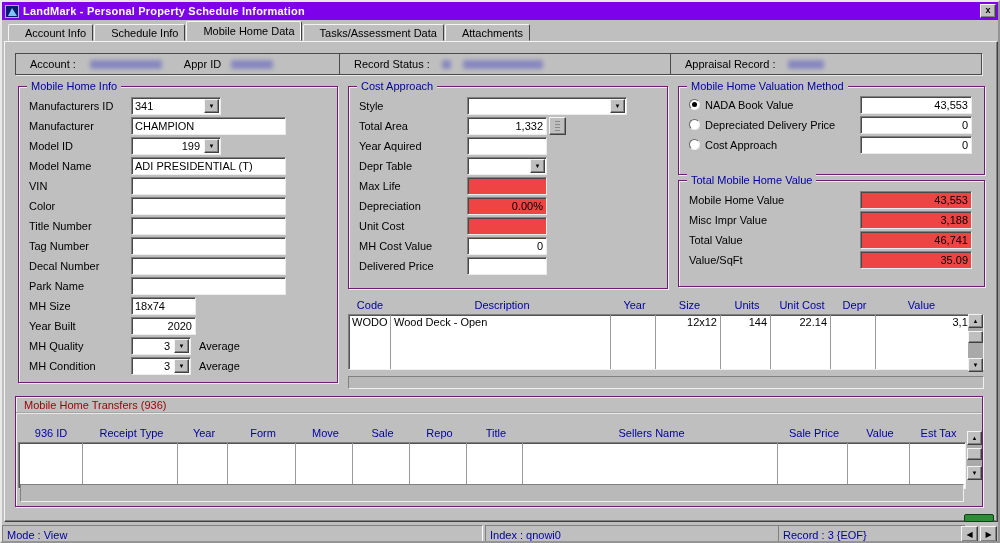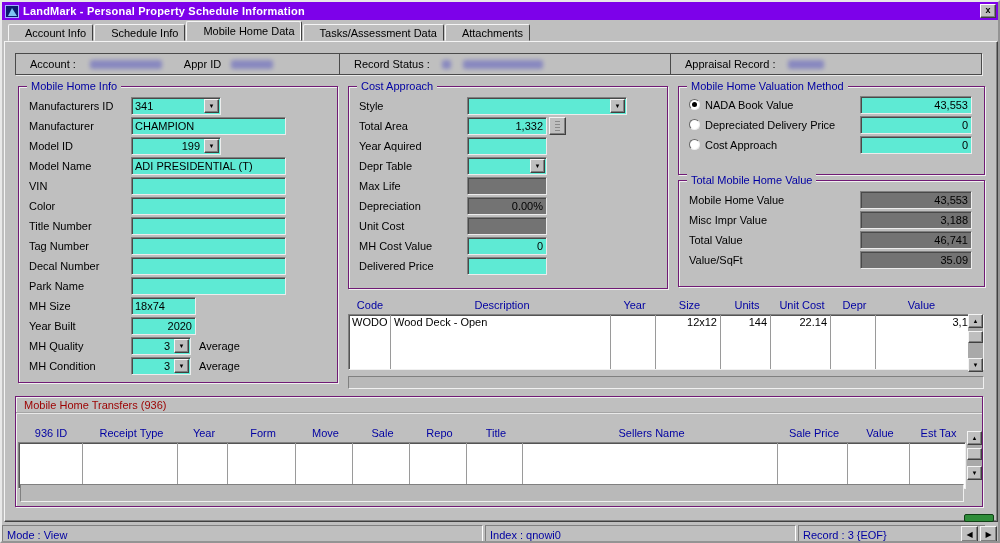--- a/index.html
+++ b/index.html
@@ -40,24 +40,24 @@
   .hsec3 { flex:1; }
   .hlabel { margin-left:14px; white-space:nowrap; }
   .blur { height:9px; border-radius:2px; background:#7b7bc0; filter:blur(2px); opacity:.8; display:inline-block; }
   
   .group { position:absolute; border:1px solid #701a75; box-shadow:1px 1px 0 #f0f0f0, inset 1px 1px 0 #f0f0f0; }
   .gtitle { position:absolute; top:-7px; left:8px; background:#bfbfbf; padding:0 4px; color:#0000a2; line-height:13px; white-space:nowrap; }
   
   .frow { display:flex; align-items:center; height:17px; margin:3px 0 0 10px; }
   .frow .lbl { white-space:nowrap; }
   .lblw100 { width:102px; } .lblw108 { width:108px; }
-  .tb, .combo { display:inline-flex; align-items:center; height:18px; background:#5eead4;
+  .tb, .combo { display:inline-flex; align-items:center; height:18px; background:#ffffff;
     border:1px solid; border-color:#808080 #ececec #ececec #808080; box-shadow:inset 1px 1px 0 #494949; }
   .tb .tval { flex:1; padding:0 3px; white-space:nowrap; overflow:hidden; }
-  .tb.ro { background:#737373; }
+  .tb.ro { background:#ef4444; }
   .combo { padding:0; }
   .combo .cval { flex:1; padding:0 3px; white-space:nowrap; overflow:hidden; }
   .dbtn { width:15px; height:14px; margin:1px; background:#bfbfbf; flex:none;
     border:1px solid; border-color:#f4f4f4 #404040 #404040 #f4f4f4; box-shadow:inset -1px -1px 0 #808080;
     font-size:6px; display:flex; align-items:center; justify-content:center; color:#000; }
   .ar { text-align:right; justify-content:flex-end; }
   .w60{width:60px}.w65{width:65px}.w80{width:80px}.w90{width:90px}.w112{width:112px}.w155{width:155px}.w160{width:160px}
   .suffix { margin-left:8px; }
   .sidebtn { width:17px; height:18px; margin-left:2px; background:#bfbfbf;
     border:1px solid; border-color:#f4f4f4 #404040 #404040 #f4f4f4; box-shadow:inset -1px -1px 0 #808080;
@@ -413,18 +413,18 @@
   </div>
 
 </div>
 
 <div class="statusseg" style="left:0;width:481px">
   <span>Mode : View</span>
 </div>
 <div class="statusseg" style="left:483px;width:311px">
   <span>Index : qnowi0</span>
 </div>
-<div class="statusseg" style="left:796px;width:188px">
+<div class="statusseg" style="left:776px;width:188px">
   <span>Record : 3 {EOF}</span>
 </div>
 <span class="greenpill"></span>
 <span class="navbtn" style="left:959px">◀</span>
 <span class="navbtn" style="left:978px">▶</span>
 
 </body></html>

